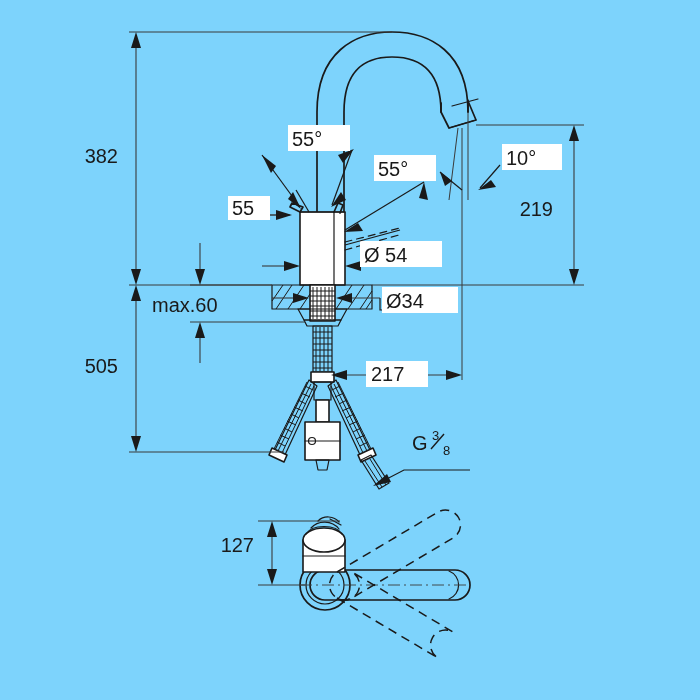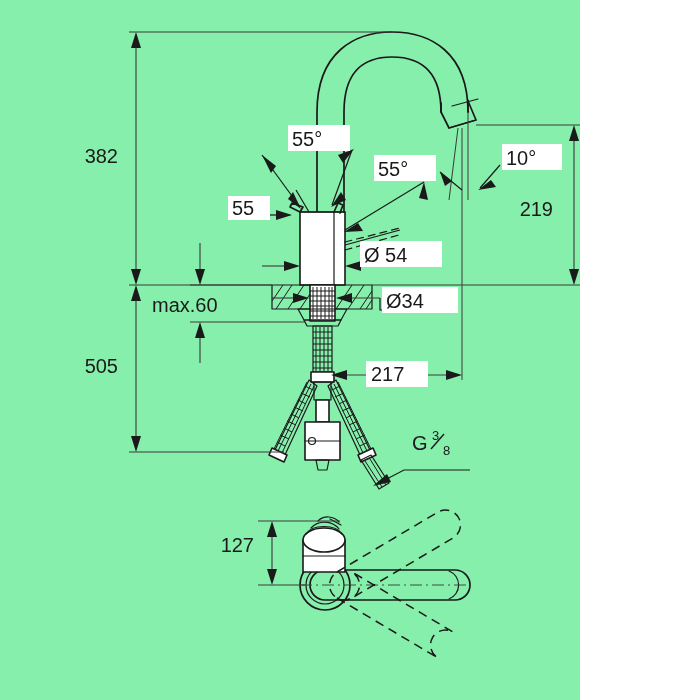--- a/index.html
+++ b/index.html
@@ -6,23 +6,23 @@
   html, body {
     margin: 0;
     padding: 0;
     background: #ffffff;
   }
   body {
     font-family: "Liberation Sans", sans-serif;
   }
   #sheet {
     position: relative;
-    width: 580px;
+    width: 700px;
     height: 700px;
-    background: #86efac;
+    background: #7dd3fc;
     overflow: hidden;
   }
   #sheet svg {
     display: block;
     position: absolute;
     top: 0;
     left: 0;
   }
   .dimtext {
     font-family: "Liberation Sans", sans-serif;

